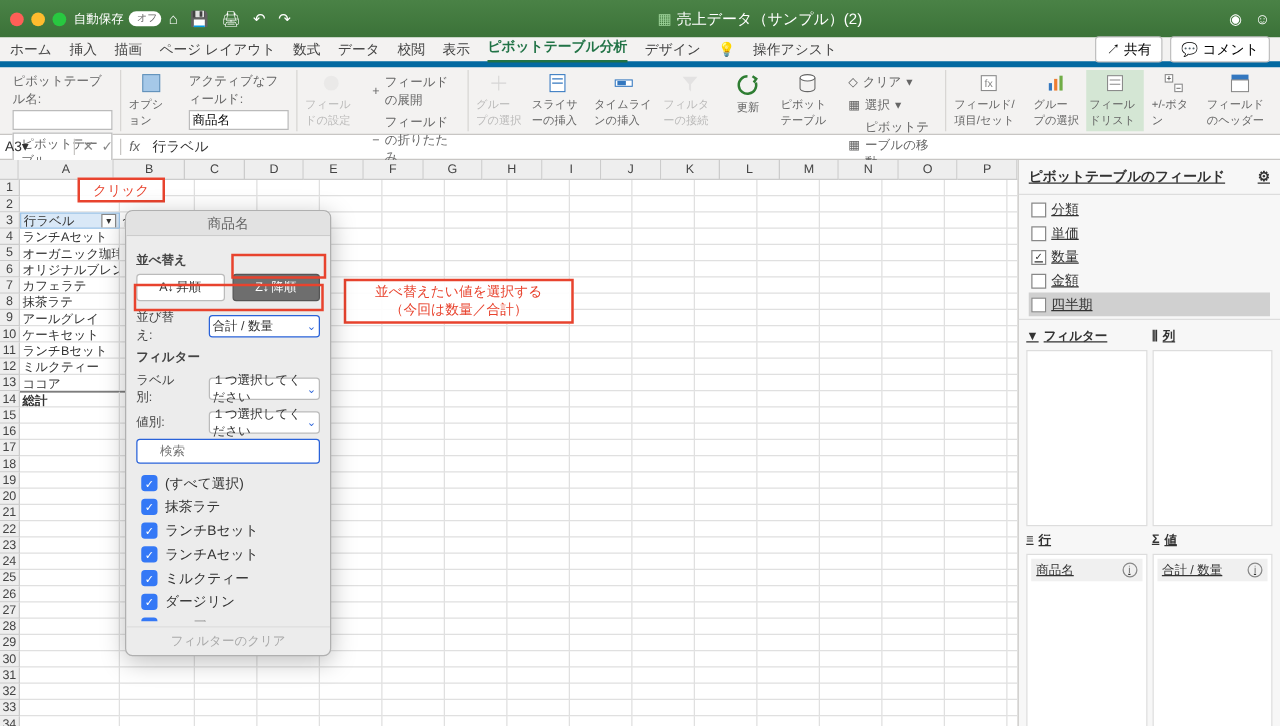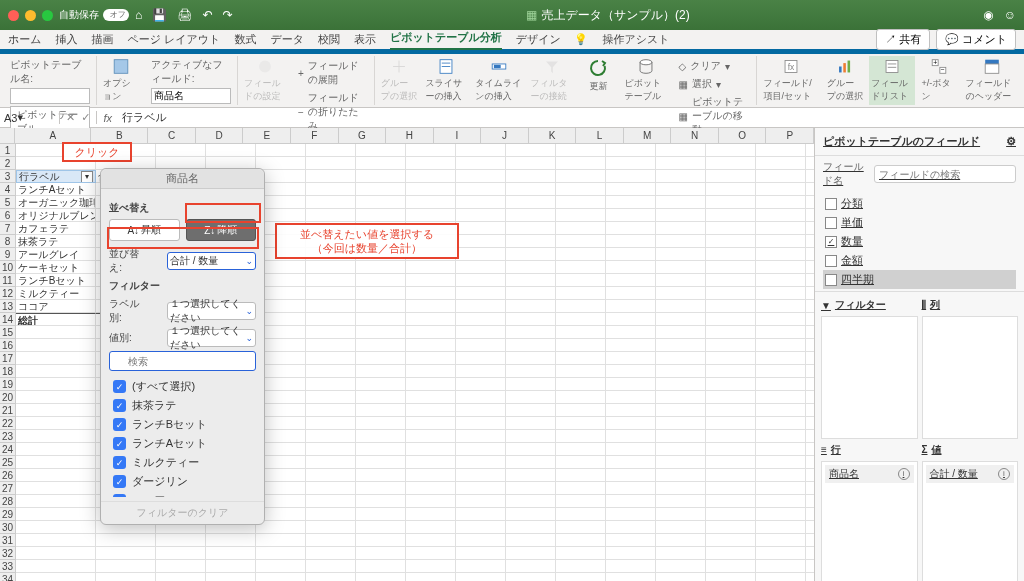--- a/index.html
+++ b/index.html
@@ -1058,24 +1058,20 @@
         <div class="clear-filter">フィルターのクリア</div>
       </div>
     </div>
   </div>
 
   <div class="fieldpane">
     <div class="fp-title">
       <span>ピボットテーブルのフィールド</span>
       <span>⚙</span>
     </div>
-    <div class="fp-search-row">
-      <span style="font-size:10px;color:#666;">フィールド名</span>
-      <input class="fp-search" placeholder="フィールドの検索" style="">
-    </div>
     <div class="fp-list" id="fplist">
         <div class="fp-field">
           <span class="fp-check"></span>
           <span>分類</span>
         </div>
         <div class="fp-field">
           <span class="fp-check"></span>
           <span>単価</span>
         </div>
         <div class="fp-field">

